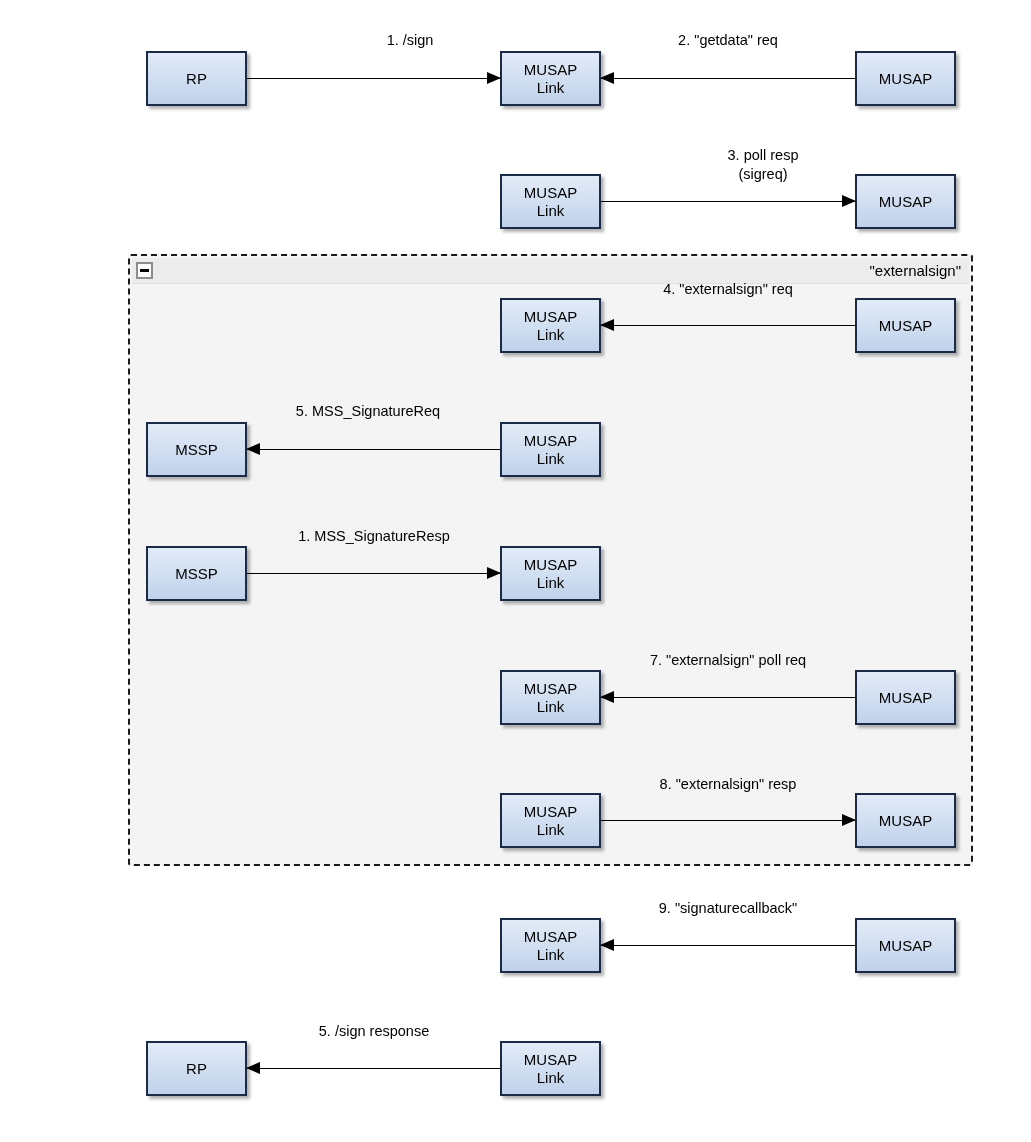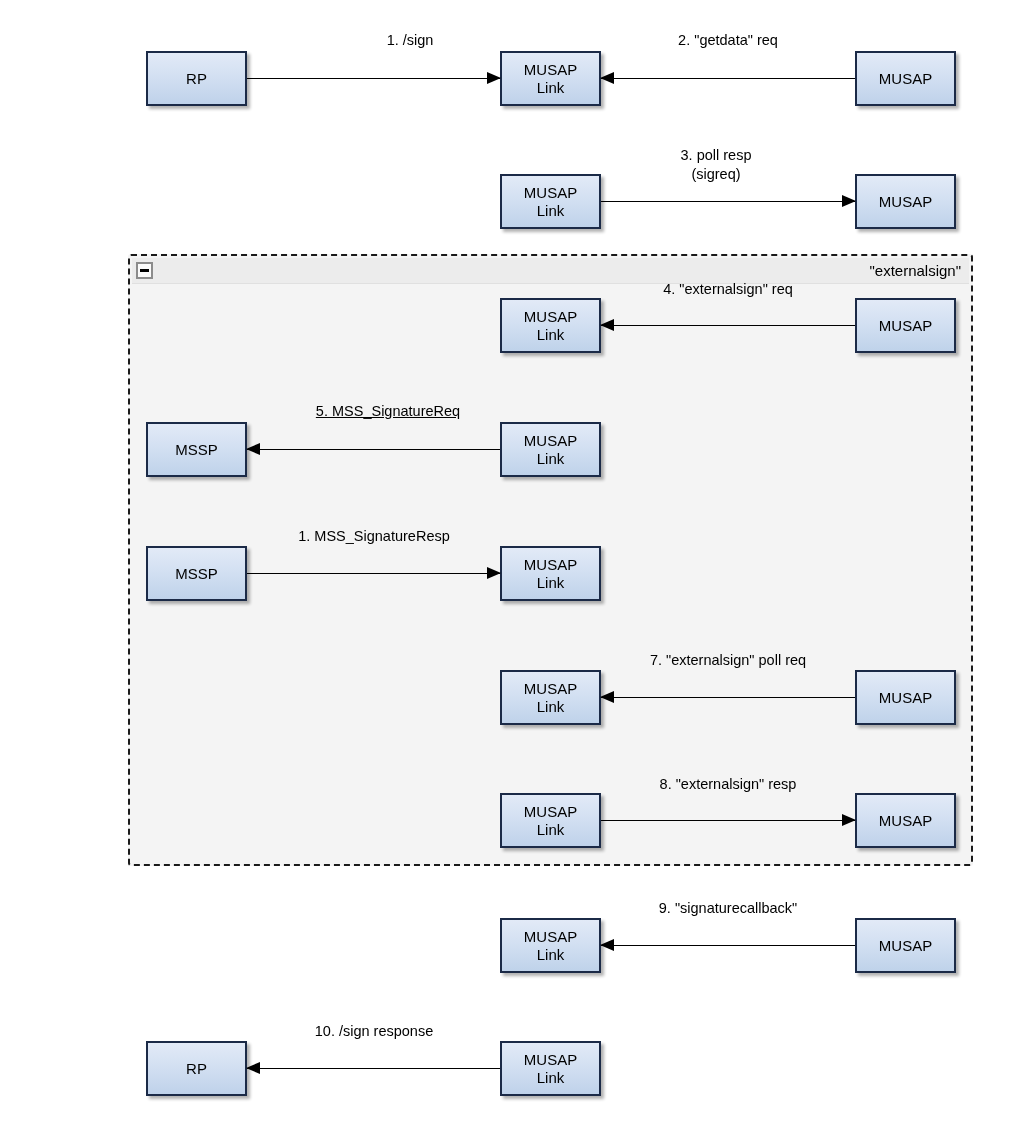--- a/index.html
+++ b/index.html
@@ -170,32 +170,32 @@
     <div class="msg-label" style="left: 374px; top: 31px; margin-left: 36px;">1. /sign</div>
     <div class="msg to-left" style="left: 601px; top: 78px; width: 254px;">
       <div class="line"></div>
       <div class="head"></div>
     </div>
     <div class="msg-label" style="left: 728px; top: 31px;">2. "getdata" req</div>
     <div class="msg to-right" style="left: 601px; top: 201px; width: 254px;">
       <div class="line"></div>
       <div class="head"></div>
     </div>
-    <div class="msg-label" style="left: 716px; top: 146px;">3. poll resp
+    <div class="msg-label" style="left: 763px; top: 146px;">3. poll resp
 (sigreq)</div>
     <div class="msg to-left" style="left: 601px; top: 325px; width: 254px;">
       <div class="line"></div>
       <div class="head"></div>
     </div>
     <div class="msg-label" style="left: 728px; top: 280px;">4. "externalsign" req</div>
     <div class="msg to-left" style="left: 247px; top: 449px; width: 253px;">
       <div class="line"></div>
       <div class="head"></div>
     </div>
-    <div class="msg-label" style="left: 388px; top: 402px; text-decoration: underline;">5. MSS_SignatureReq</div>
+    <div class="msg-label" style="left: 368px; top: 402px;">5. MSS_SignatureReq</div>
     <div class="msg to-right" style="left: 247px; top: 573px; width: 253px;">
       <div class="line"></div>
       <div class="head"></div>
     </div>
     <div class="msg-label" style="left: 374px; top: 527px;">1. MSS_SignatureResp</div>
     <div class="msg to-left" style="left: 601px; top: 697px; width: 254px;">
       <div class="line"></div>
       <div class="head"></div>
     </div>
     <div class="msg-label" style="left: 728px; top: 651px;">7. "externalsign" poll req</div>
@@ -206,14 +206,14 @@
     <div class="msg-label" style="left: 728px; top: 775px;">8. "externalsign" resp</div>
     <div class="msg to-left" style="left: 601px; top: 945px; width: 254px;">
       <div class="line"></div>
       <div class="head"></div>
     </div>
     <div class="msg-label" style="left: 728px; top: 899px;">9. "signaturecallback"</div>
     <div class="msg to-left" style="left: 247px; top: 1068px; width: 253px;">
       <div class="line"></div>
       <div class="head"></div>
     </div>
-    <div class="msg-label" style="left: 374px; top: 1022px;">10. /sign response</div>
+    <div class="msg-label" style="left: 374px; top: 1022px;">5. /sign response</div>
   </div>
 
 </body></html>

